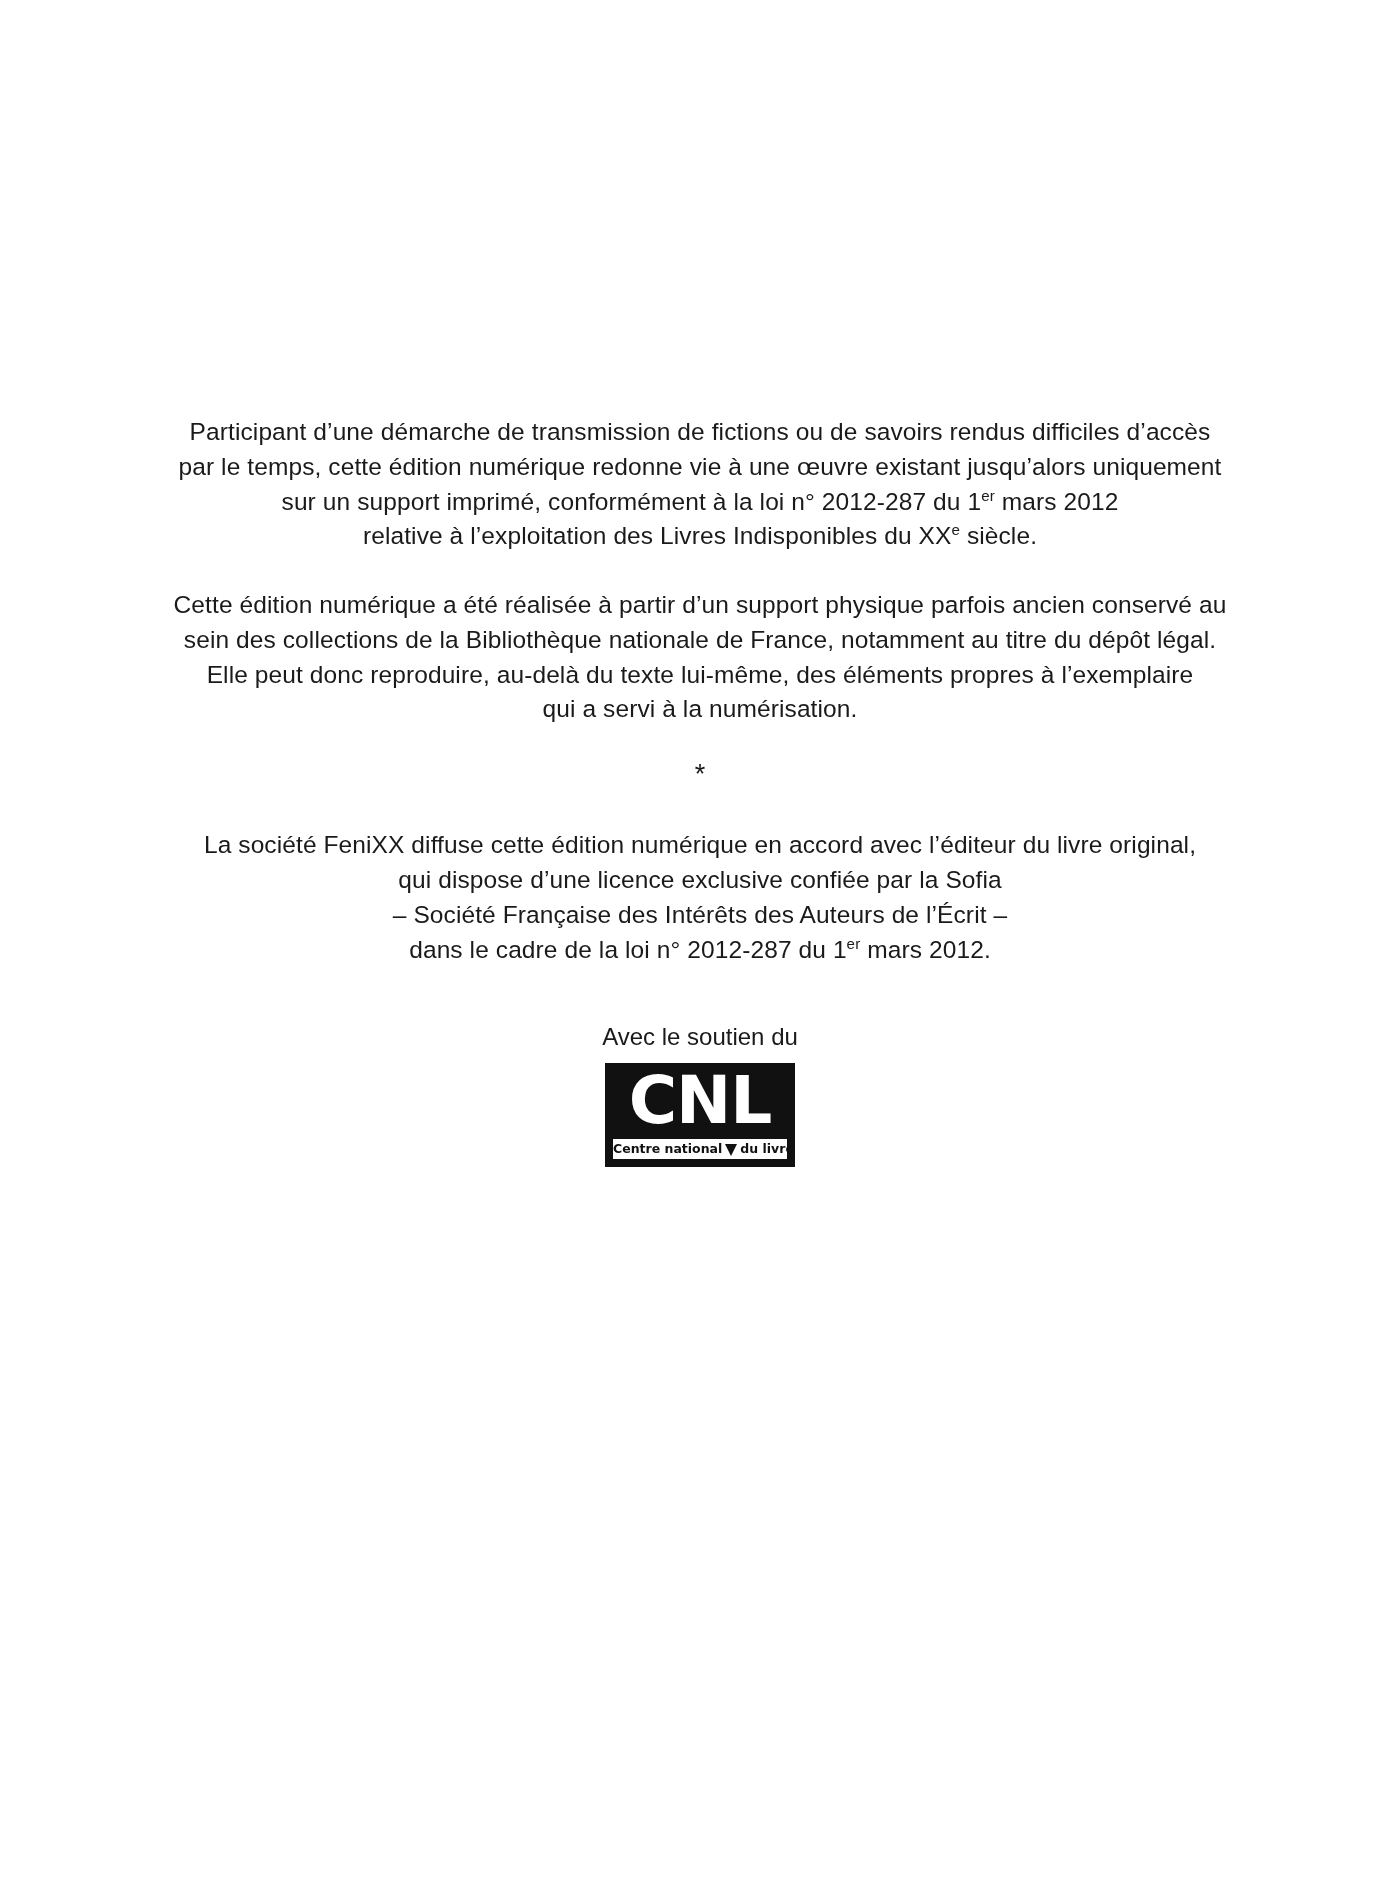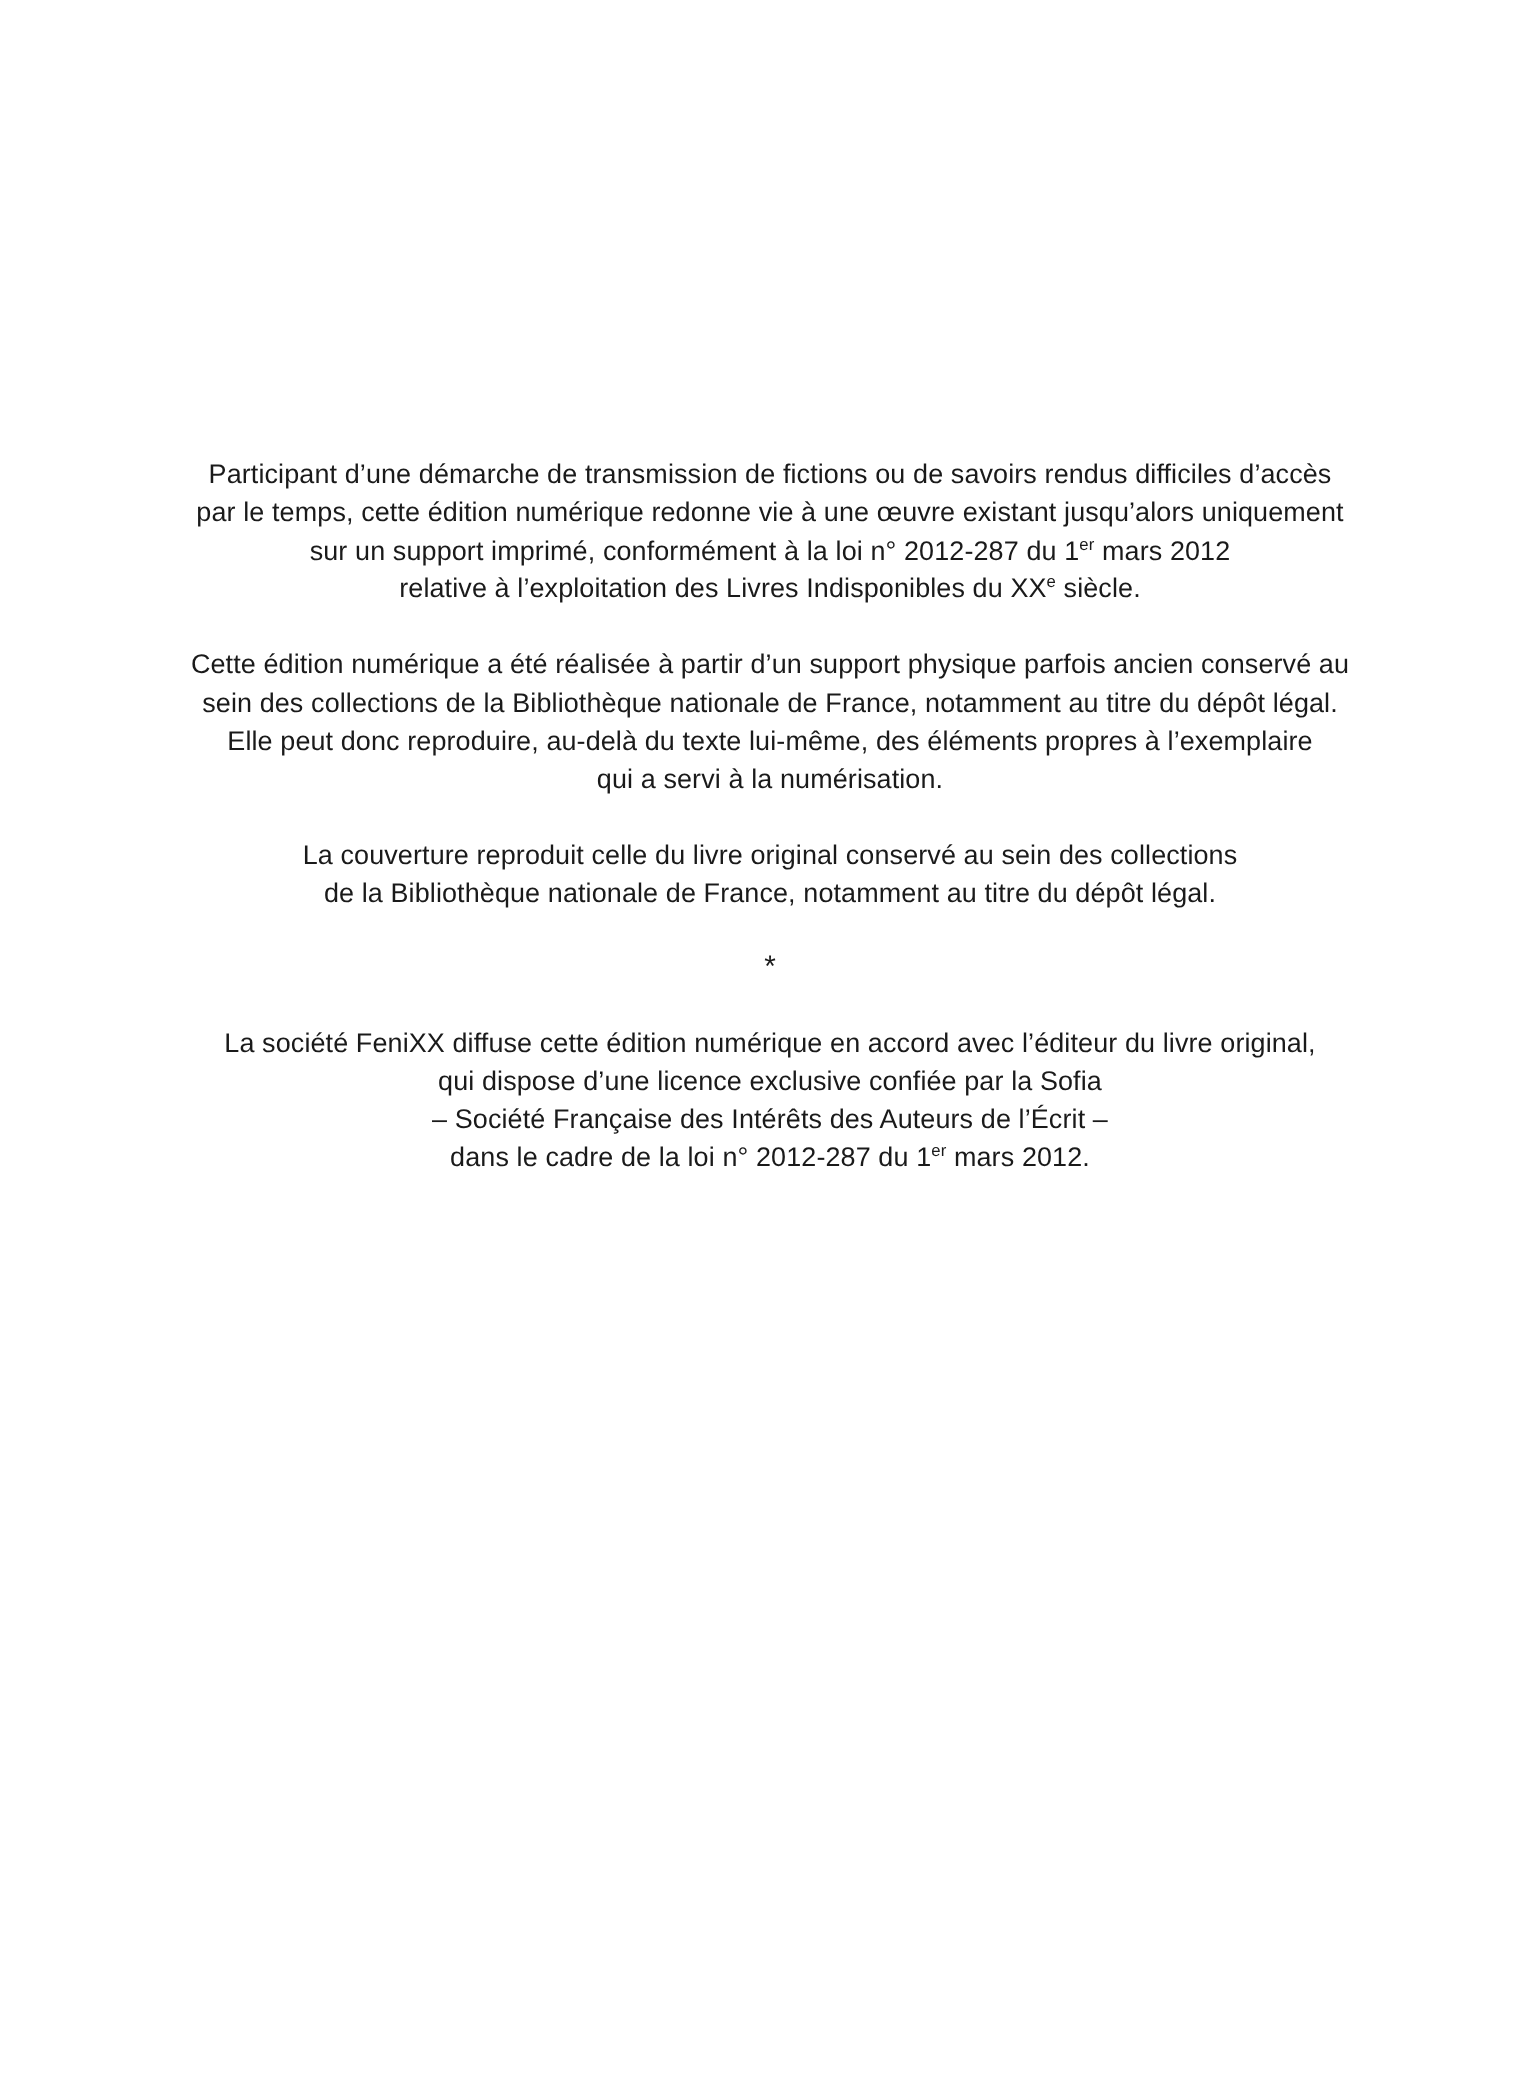--- a/index.html
+++ b/index.html
@@ -127,21 +127,29 @@
 
 <div class="page">
 
   <div class="content">
 
     <p class="para">Participant d’une démarche de transmission de fictions ou de savoirs rendus difficiles d’accès<br>par le temps, cette édition numérique redonne vie à une œuvre existant jusqu’alors uniquement<br>sur un support imprimé, conformément à la loi n° 2012-287 du 1<sup>er</sup> mars 2012<br>relative à l’exploitation des Livres Indisponibles du XX<sup>e</sup> siècle.</p>
 
     <p class="para">Cette édition numérique a été réalisée à partir d’un support physique parfois ancien conservé au<br>sein des collections de la Bibliothèque nationale de France, notamment au titre du dépôt légal.<br>Elle peut donc reproduire, au-delà du texte lui-même, des éléments propres à l’exemplaire<br>qui a servi à la numérisation.</p>
 
 
-    <p class="para">La couverture reproduit celle du livre original conservé au sein des collections<br>de la Bibliothèque nationale de France, notamment au titre du dépôt légal.</p>
 
     <div class="asterisk">*</div>
 
     <p class="para">La société FeniXX diffuse cette édition numérique en accord avec l’éditeur du livre original,<br>qui dispose d’une licence exclusive confiée par la Sofia<br>– Société Française des Intérêts des Auteurs de l’Écrit –<br>dans le cadre de la loi n° 2012-287 du 1<sup>er</sup> mars 2012.</p>
 
+    <div class="support">
+      <div class="support-label">Avec le soutien du</div>
+
+      <div class="cnl-logo">
+        <div class="cnl-letters">CNL</div>
+        <div class="cnl-bar"></div>
+        <div class="cnl-sub"><span>Centre national</span><span class="tick"></span><span>du livre</span></div>
+      </div>
+    </div>
 
   </div>
 </div>
 
 </body></html>

